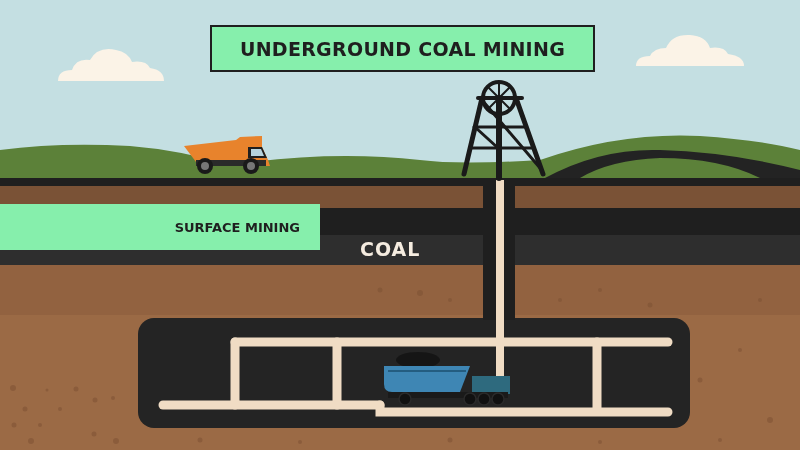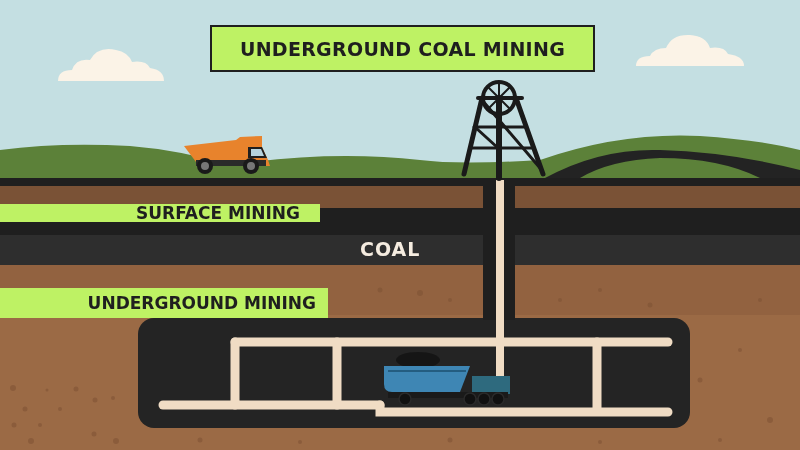--- a/index.html
+++ b/index.html
@@ -1,25 +1,25 @@
 <!DOCTYPE html>
 <html><head>
 <meta charset="utf-8">
 <style>
   html, body { margin: 0; padding: 0; }
   body { width: 800px; height: 450px; overflow: hidden; background: #c4dfe2; }
   .scene { position: relative; width: 800px; height: 450px; overflow: hidden; }
-  .label { position: absolute; background: #bef264; color: #1f1f1f;
+  .label { position: absolute; background: #86efac; color: #1f1f1f;
            font-family: "DejaVu Sans", sans-serif; font-weight: bold;
            display: flex; align-items: center; box-sizing: border-box; }
   .title-box { left: 210px; top: 25px; width: 385px; height: 47px;
                border: 2px solid #1f1f1f; justify-content: center;
                font-size: 19px; letter-spacing: 0.3px; }
-  .lbl-surface { left: 0; top: 204px; width: 320px; height: 18px;
-                 justify-content: flex-end; padding-right: 20px; font-size: 17px; }
+  .lbl-surface { left: 0; top: 204px; width: 320px; height: 46px;
+                 justify-content: flex-end; padding-right: 20px; font-size: 13px; }
   .lbl-underground { left: 0; top: 288px; width: 328px; height: 30px;
                      justify-content: flex-end; padding-right: 12px; font-size: 17px; }
   .coal-text { position: absolute; left: 360px; top: 238px; color: #f5ece0;
                font-family: "DejaVu Sans", sans-serif; font-weight: bold; font-size: 19px; letter-spacing: 1px; }
   svg { position: absolute; left: 0; top: 0; }
 </style>
 </head>
 <body>
 
 <div class="scene">
@@ -128,14 +128,13 @@
       <line x1="474" y1="127" x2="526" y2="127" stroke-width="3"></line>
       <line x1="470" y1="148" x2="534" y2="148" stroke-width="3"></line>
       <line x1="482" y1="100" x2="540" y2="168" stroke-width="3"></line>
       <line x1="476" y1="128" x2="498" y2="148" stroke-width="3"></line>
     </g>
   </svg>
 
   <div class="label title-box">UNDERGROUND COAL MINING</div>
   <div class="label lbl-surface">SURFACE MINING</div>
   <div class="coal-text">COAL</div>
-  <div class="label lbl-underground">UNDERGROUND MINING</div>
 </div>
 
 </body></html>

